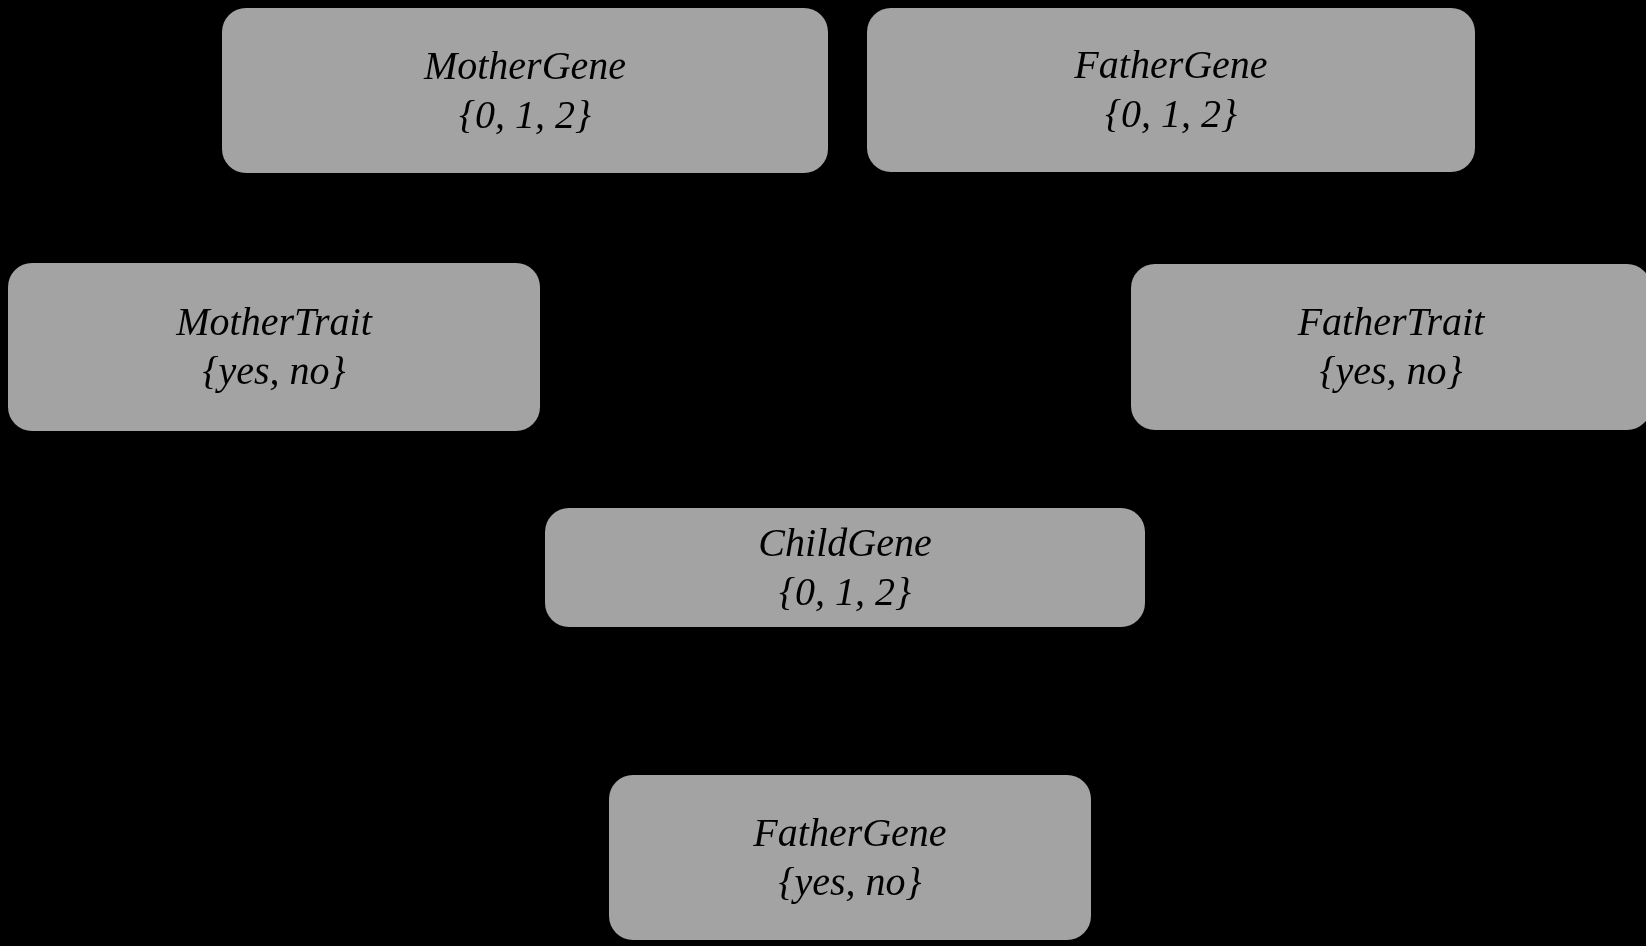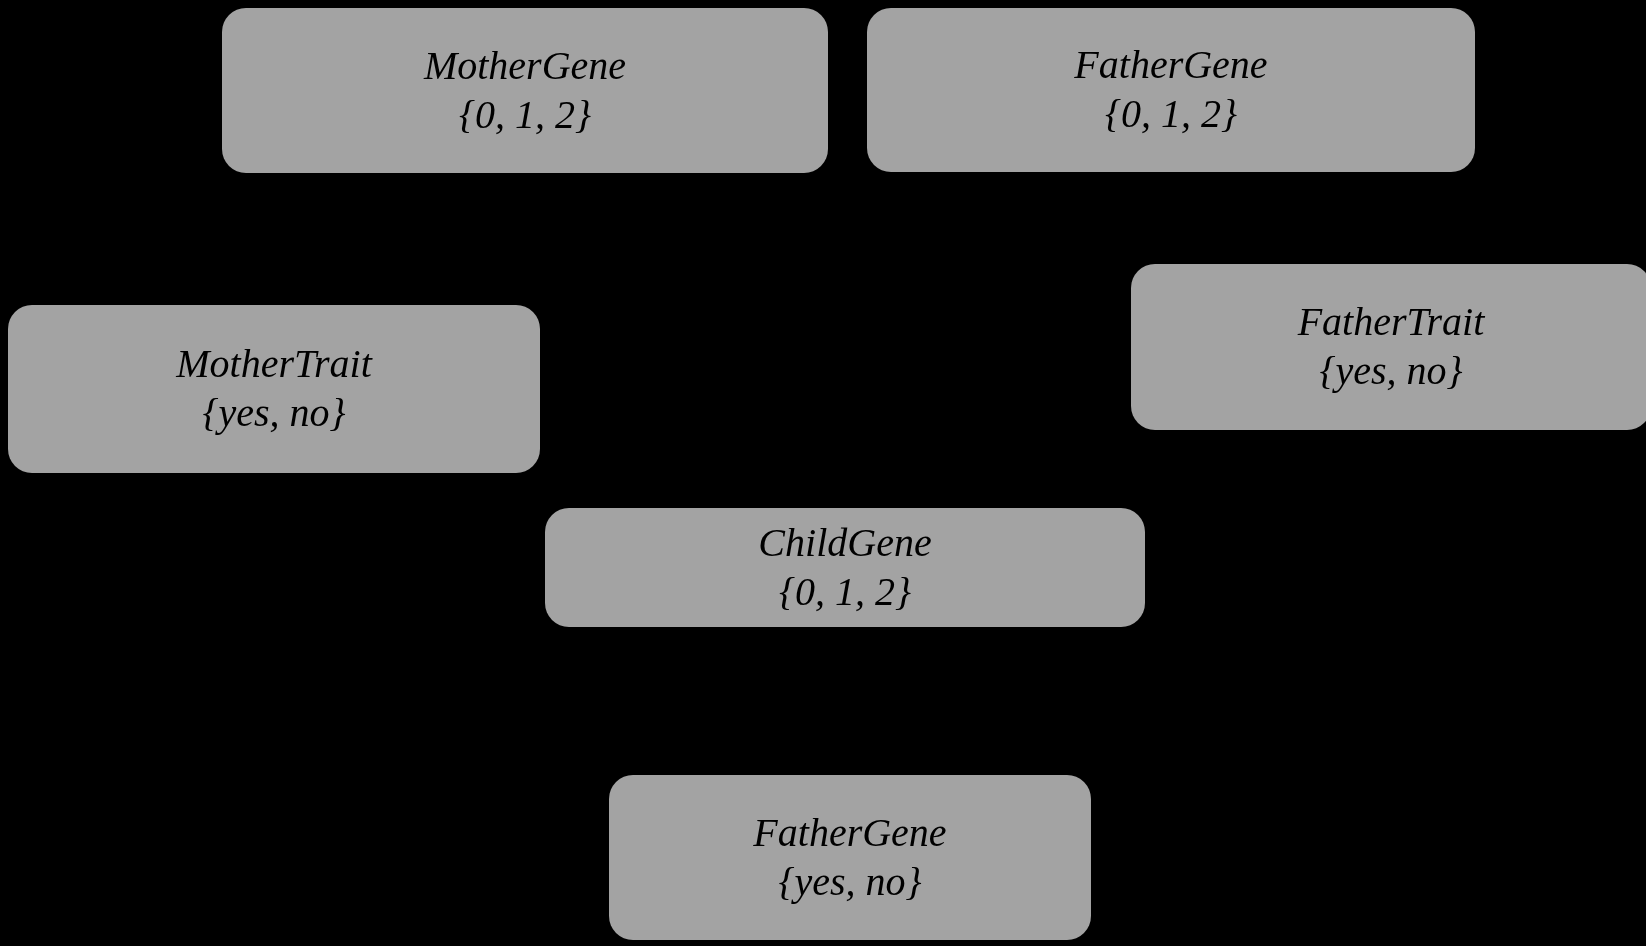--- a/index.html
+++ b/index.html
@@ -29,21 +29,21 @@
     font-size: 40px;
     line-height: 1.22;
   }
   .node .node-label,
   .node .node-values {
     white-space: nowrap;
   }
   
   .node-mother-gene  { left: 222px;  top: 8px;   width: 606px; height: 165px; }
   .node-father-gene  { left: 867px;  top: 8px;   width: 608px; height: 164px; }
-  .node-mother-trait { left: 8px;    top: 263px; width: 532px; height: 168px; margin-top: 42px; }
+  .node-mother-trait { left: 8px;    top: 263px; width: 532px; height: 168px; }
   .node-father-trait { left: 1118px; top: 264px; width: 520px; height: 166px; margin-left: 13px; }
   .node-child-gene   { left: 545px;  top: 508px; width: 600px; height: 119px; }
   .node-child-trait  { left: 609px;  top: 775px; width: 482px; height: 165px; }
 </style>
 </head>
 <body>
 
 <div class="canvas">
 
   <div class="node node-mother-gene">

